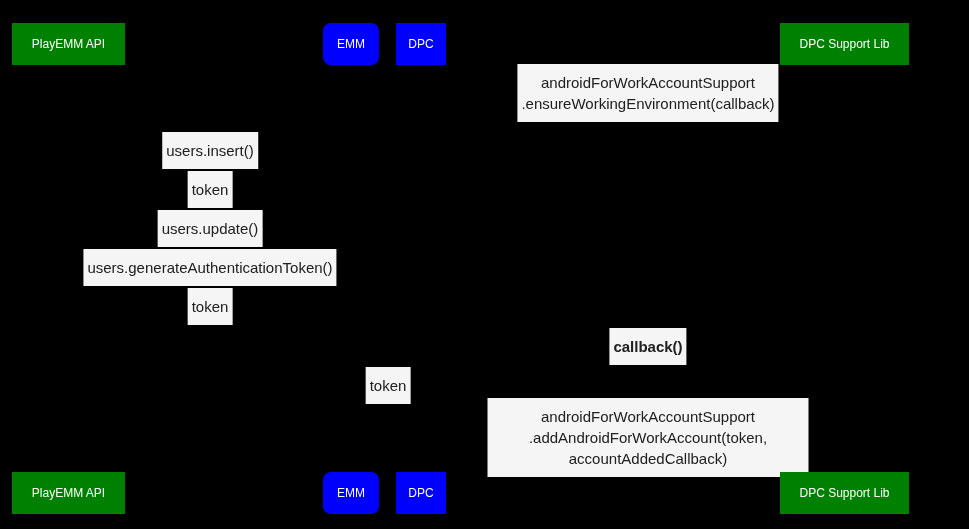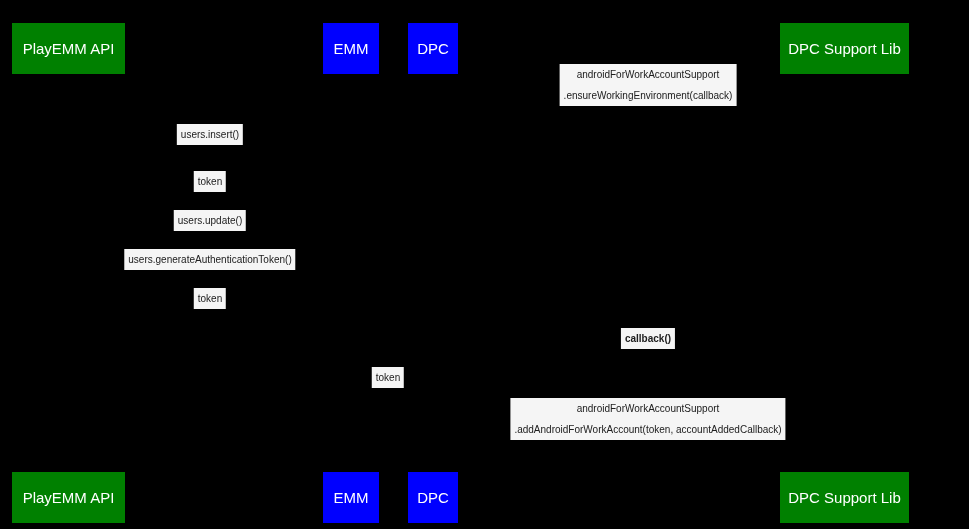--- a/index.html
+++ b/index.html
@@ -10,49 +10,49 @@
   .stage {
     position: relative;
     width: 969px;
     height: 529px;
     background: var(--bg, #000000);
     overflow: hidden;
     font-family: "Liberation Sans", "DejaVu Sans", sans-serif;
   }
   .actor {
     position: absolute;
-    height: 51px;
+    height: 42px;
     display: flex;
     align-items: center;
     justify-content: center;
     color: var(--actor-text, #ffffff);
-    font-size: 15px;
+    font-size: 12px;
     box-sizing: border-box;
   }
   .actor.green { background: var(--actor-green, #008000); }
   .actor.blue  { background: var(--actor-blue, #0000ff); }
   .row-top    { top: 23px; }
   .row-bottom { top: 472px; }
   .pos-playemm { left: 12px;  width: 113px; }
-  .pos-emm     { left: 323px; width: 56px; }
-  .pos-dpc     { left: 408px; width: 50px; }
+  .pos-emm     { left: 323px; width: 56px; border-radius: 8px; }
+  .pos-dpc     { left: 396px; width: 50px; }
   .pos-dpclib  { left: 780px; width: 129px; }
   .msg {
     position: absolute;
     transform: translateX(-50%);
     background: var(--label-bg, #f5f5f5);
     color: var(--label-text, #202020);
-    font-size: 10px;
+    font-size: 15px;
     line-height: 21px;
-    padding: 0 4px;
+    padding: 8px 4px;
     white-space: pre-line;
     text-align: center;
   }
   .m-ensure   { left: 648px; top: 64px;  }
-  .m-insert   { left: 210px; top: 124px; text-align: right; }
+  .m-insert   { left: 210px; top: 132px; text-align: right; }
   .m-userid   { left: 210px; top: 171px; }
   .m-update   { left: 210px; top: 210px; }
   .m-generate { left: 210px; top: 249px; }
   .m-token1   { left: 210px; top: 288px; }
   .m-callback { left: 648px; top: 328px; font-weight: bold; }
   .m-token2   { left: 388px; top: 367px; }
   .m-add      { left: 648px; top: 398px; }
 </style>
 </head>
 <body>

